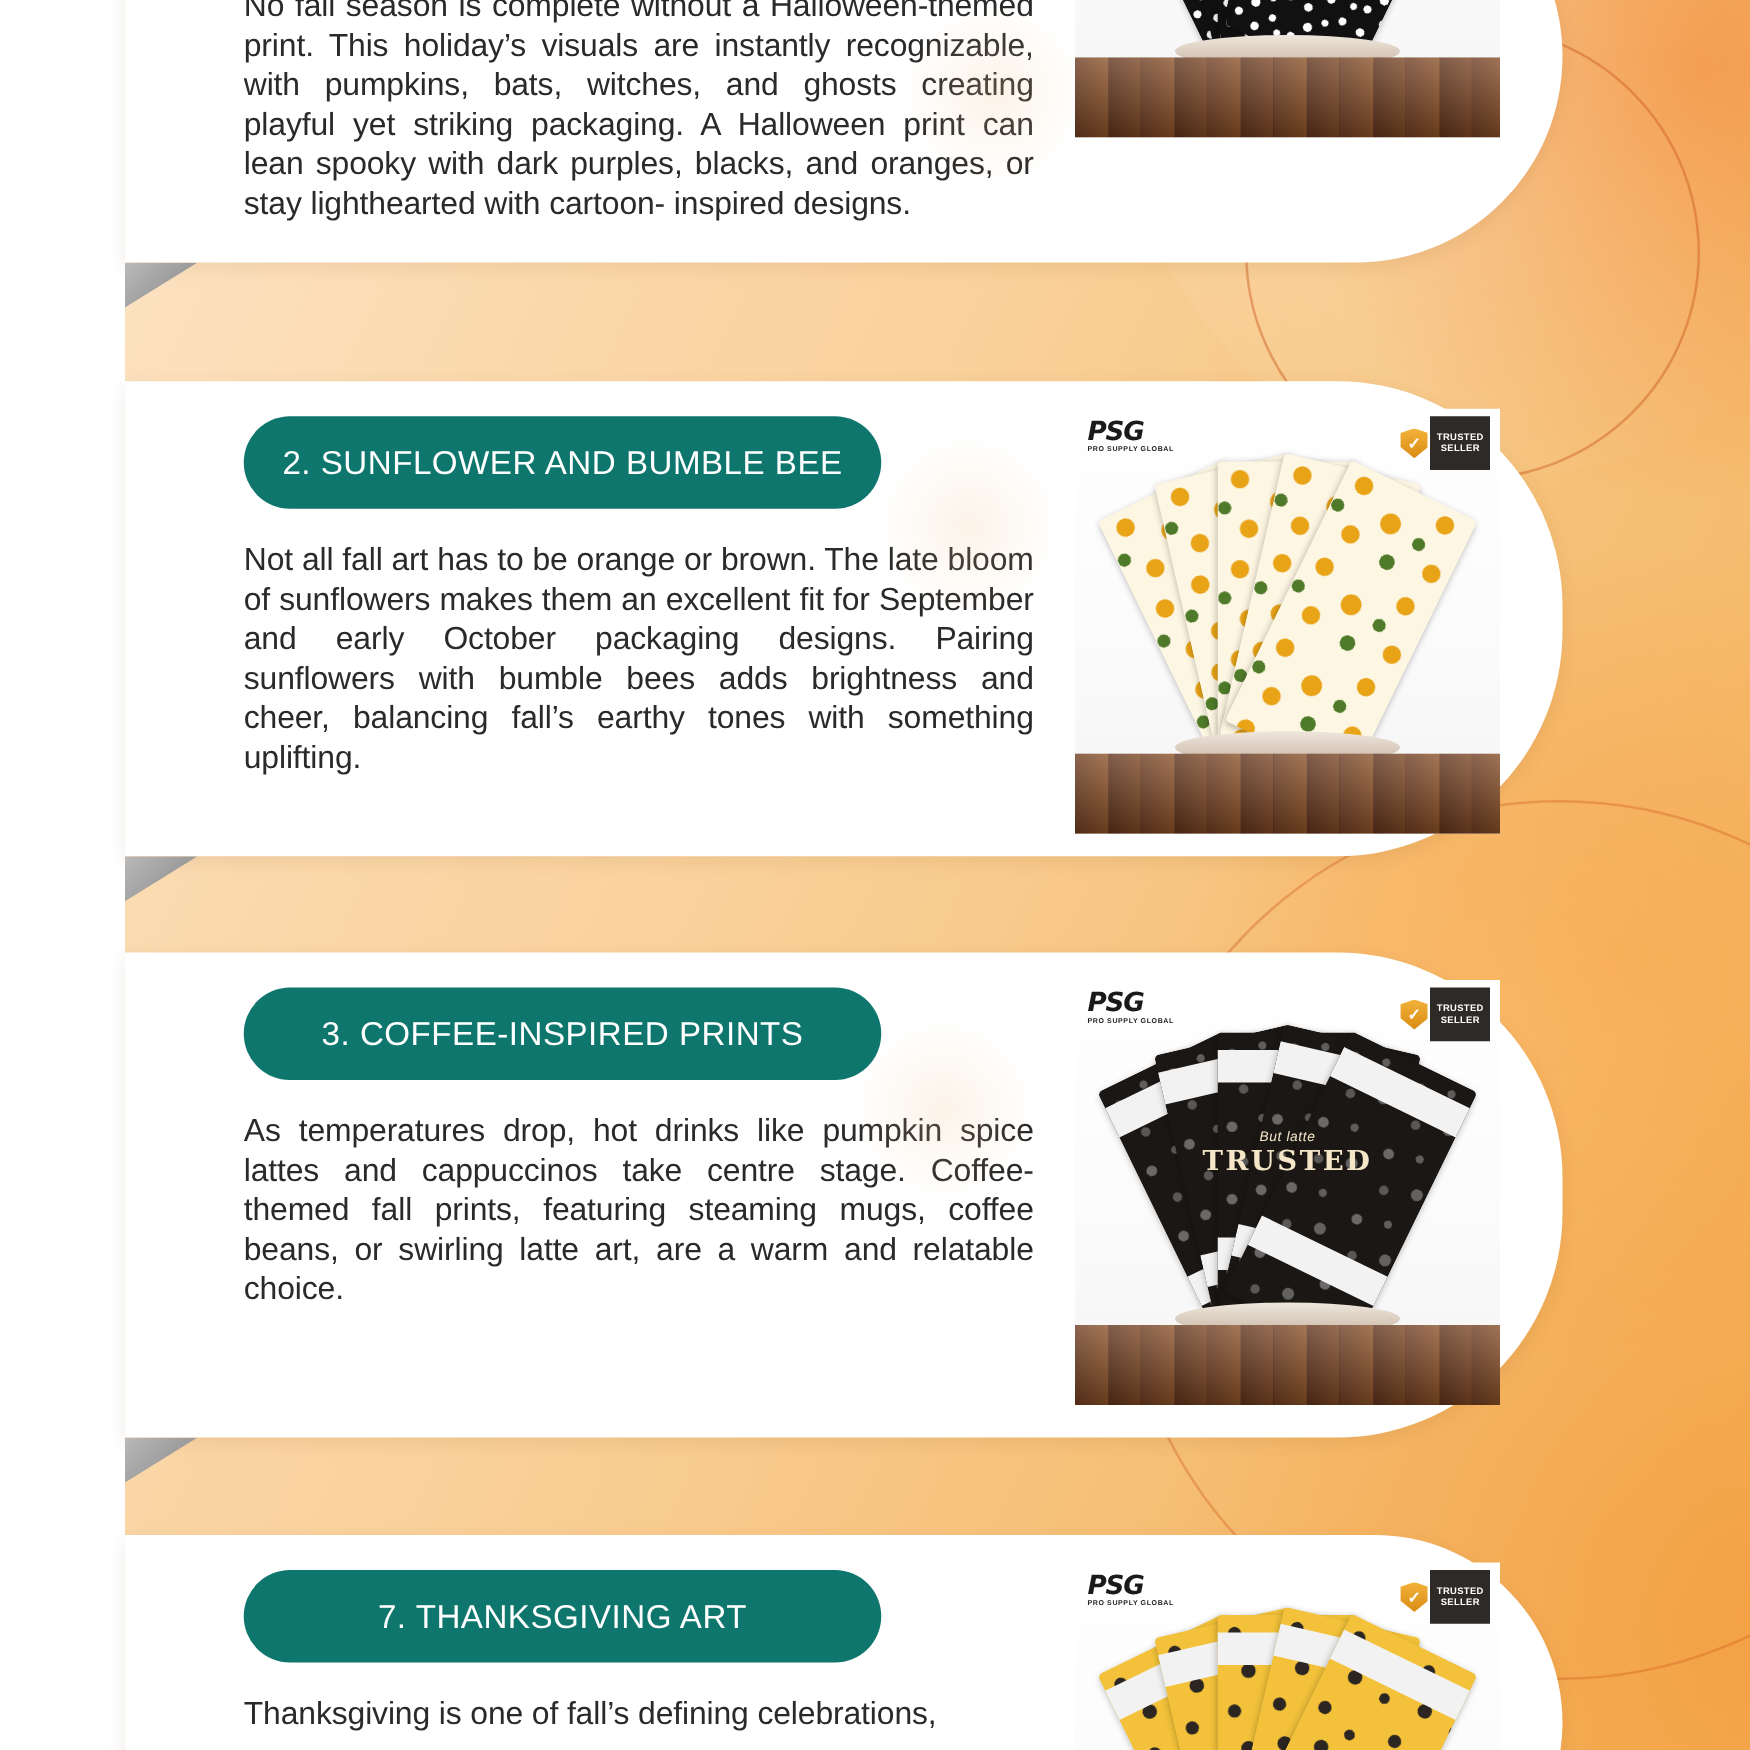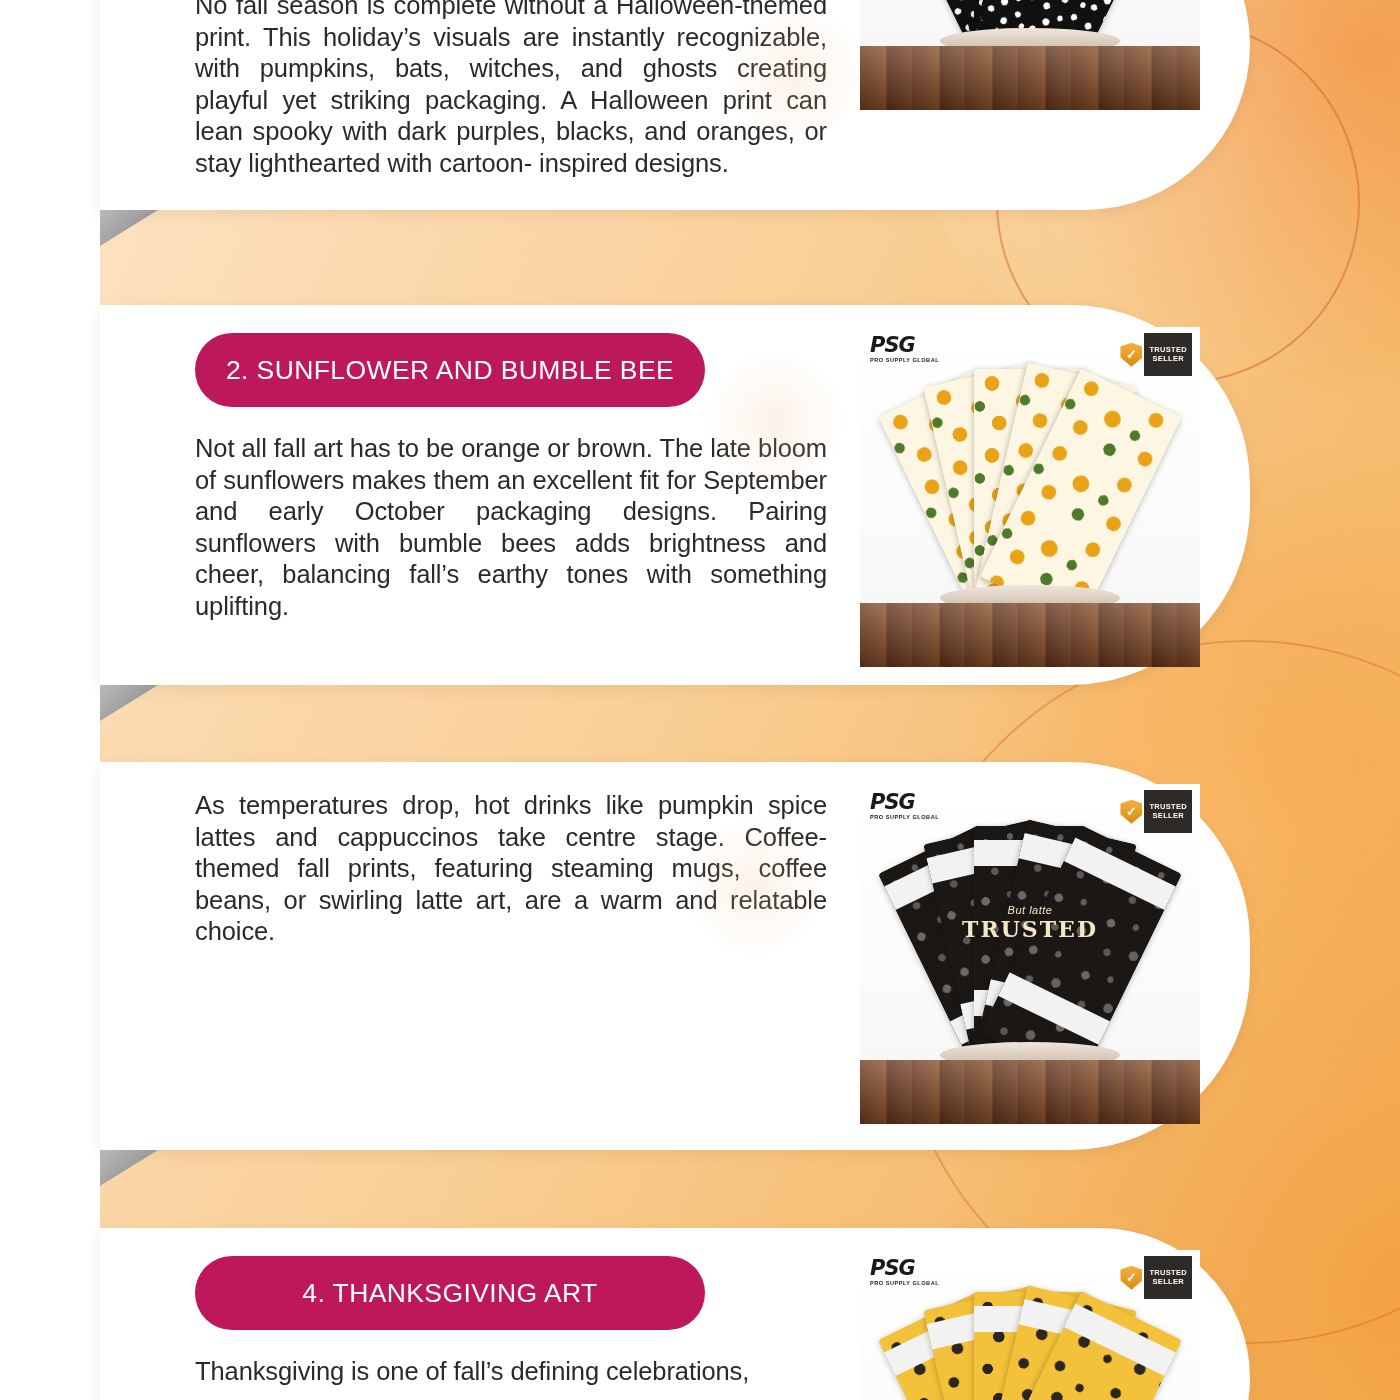--- a/index.html
+++ b/index.html
@@ -85,21 +85,21 @@
     box-sizing: border-box;
   }
 
   .pill {
     display: inline-flex;
     align-items: center;
     justify-content: center;
     width: 510px;
     height: 74px;
     border-radius: 40px;
-    background: #be185d;
+    background: #0f766e;
     color: #ffffff;
     font-size: 26.5px;
     letter-spacing: .4px;
     font-weight: 400;
     margin-bottom: 26px;
   }
 
   .body-text {
     font-size: 25.5px;
     line-height: 1.24;
@@ -377,20 +377,21 @@
           </div>
       </div>
     </div>
   </div>
   <div class="fold" style="top:685px;"></div>
 
   <div class="card" style="top:762px; height:388px;">
     <div class="card-inner">
       <div class="card-leaf" style="left:580px; top:50px;"></div>
       <div class="card-text">
+        <div class="pill">3. COFFEE-INSPIRED PRINTS</div>
         <div class="body-text">As temperatures drop, hot drinks like pumpkin spice lattes and cappuccinos take centre stage. Coffee-themed fall prints, featuring steaming mugs, coffee beans, or swirling latte art, are a warm and relatable choice.</div>
       </div>
       <div class="product">
         <div class="psg-logo">
           <div class="psg-word">PSG</div>
           <div class="psg-sub">PRO SUPPLY GLOBAL</div>
         </div>
         <div class="trusted">
           <div class="trusted-shield">✓</div>
           <div class="trusted-label">
@@ -429,21 +430,21 @@
             <div class="shelf-shine"></div>
           </div>
       </div>
     </div>
   </div>
   <div class="fold" style="top:1150px;"></div>
 
   <div class="card" style="top:1228px; height:300px;">
     <div class="card-inner">
       <div class="card-text">
-        <div class="pill">4. THANKSGIVING ART</div>
+        <div class="pill">7. THANKSGIVING ART</div>
         <div class="body-text">Thanksgiving is one of fall’s defining celebrations,</div>
       </div>
       <div class="product">
         <div class="psg-logo">
           <div class="psg-word">PSG</div>
           <div class="psg-sub">PRO SUPPLY GLOBAL</div>
         </div>
         <div class="trusted">
           <div class="trusted-shield">✓</div>
           <div class="trusted-label">

